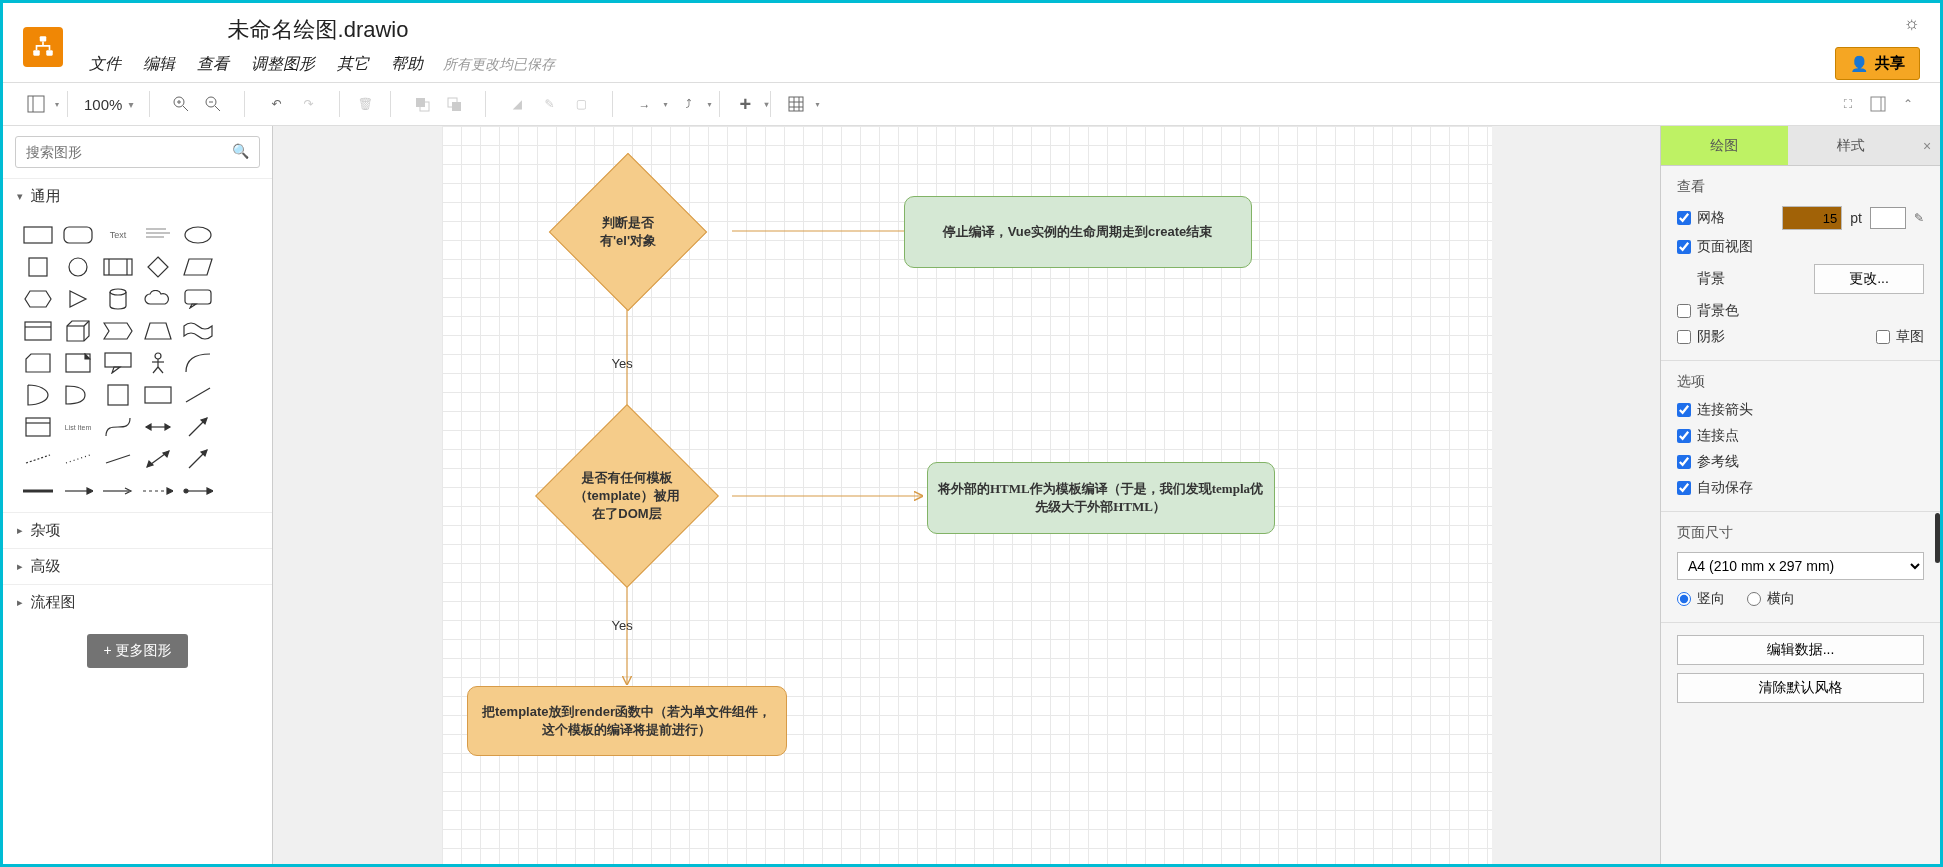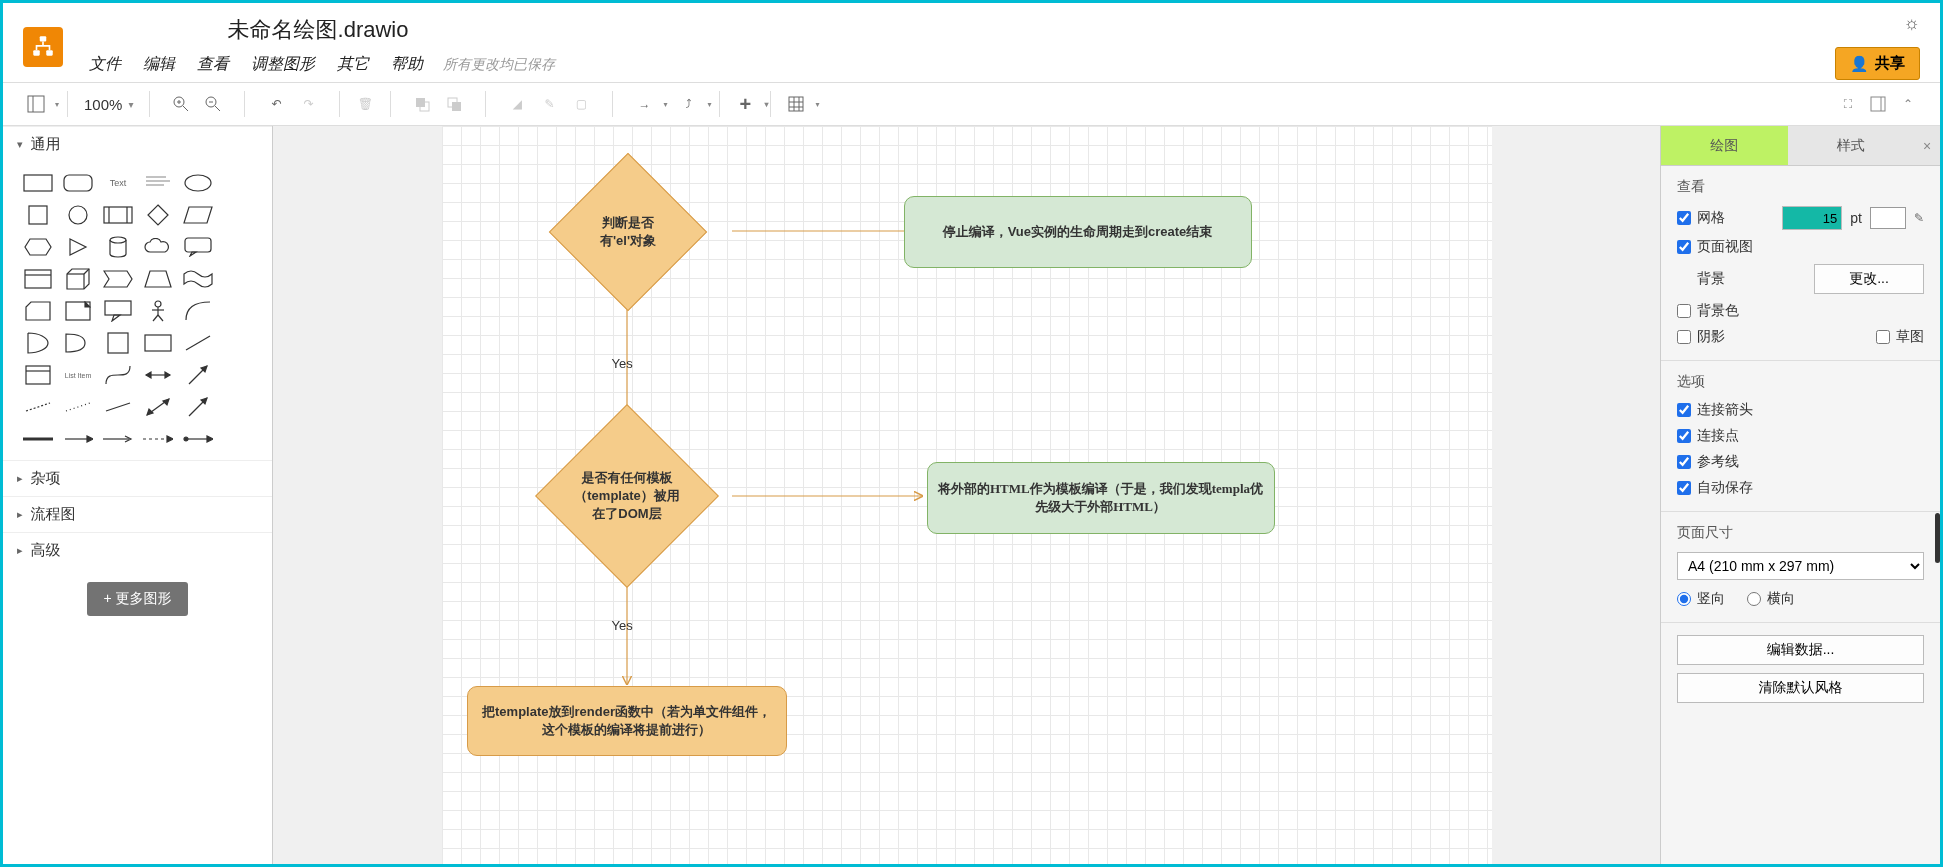--- a/index.html
+++ b/index.html
@@ -69,21 +69,21 @@
   .rp-tab { flex:1; display:flex; align-items:center; justify-content:center; cursor:pointer; color:#555; background:#fff;}
   .rp-tab.active { background:#bef264; font-weight:normal; }
   .rp-tab.inactive { background:#e6e6e6; }
   .rp-close { width:26px; display:flex; align-items:center; justify-content:center; color:#888; cursor:pointer; background:#e6e6e6;}
   .rp-section { padding:12px 16px 6px 16px; border-bottom:1px solid #ddd;}
   .rp-h { color:#555; margin-bottom:10px; font-size:14px; }
   .rp-row { display:flex; align-items:center; margin-bottom:8px; gap:8px;}
   .rp-row label { display:flex; align-items:center; gap:6px; cursor:pointer;}
   .rp-row input[type=checkbox], .rp-row input[type=radio]{ accent-color:#1f6feb; width:14px; height:14px;}
   .rp-row .spacer { flex:1; }
-  .grid-size { width:60px; height:24px; border:1px solid #bbb; background:#14b8a6; text-align:right; padding-right:4px; font-size:13px;}
+  .grid-size { width:60px; height:24px; border:1px solid #bbb; background:#a16207; text-align:right; padding-right:4px; font-size:13px;}
   .color-sw { width:36px; height:22px; border:1px solid #999; background:#fff; display:inline-block;}
   .pencil { font-size:12px; color:#666; cursor:pointer;}
   .rp-btn { width:100%; height:30px; border:1px solid #bbb; background:#fdfdfd; cursor:pointer; margin-bottom:8px; font-size:14px;}
   .page-select { width:100%; height:28px; border:1px solid #bbb; background:#fff; font-size:14px; padding:0 6px; margin-bottom:10px;}
   .scroll-indicator { position:absolute; right:0; top:120px; width:5px; height:50px; background:#333; border-radius:3px;}
 </style>
 </head>
 <body>
 
 <div class="app">
@@ -201,20 +201,24 @@
             <line x1="11" y1="1" x2="11" y2="15"></line>
           </svg>
         </div>
       <div class="tr-icon">⌃</div>
     </div>
   </div>
 
   <div class="main">
 
     <div class="left-panel">
+      <div class="search-row">
+        <input type="text" placeholder="搜索图形" style="">
+        <span class="sicon">🔍</span>
+      </div>
       <div class="acc-header open">通用</div>
       <div class="shapes-grid">
 
         <div class="shape-cell">
             <svg width="30" height="18">
               <rect x="1" y="1" width="28" height="16"></rect>
             </svg>
           </div>
         <div class="shape-cell">
             <svg width="30" height="18">
@@ -472,22 +476,22 @@
         <div class="shape-cell">
             <svg width="30" height="8">
               <circle cx="3" cy="4" r="2" fill="#333"></circle>
               <line x1="5" y1="4" x2="24" y2="4"></line>
               <polygon points="30,4 24,1 24,7" fill="#333"></polygon>
             </svg>
           </div>
         <div class="shape-cell"></div>
       </div>
       <div class="acc-header">杂项</div>
+      <div class="acc-header">高级</div>
       <div class="acc-header">流程图</div>
-      <div class="acc-header">高级</div>
       <button class="more-shapes">+ 更多图形</button>
     </div>
 
     <div class="canvas-wrap">
       <div class="canvas-page">
         <svg class="edges">
           <defs>
               <marker id="ar" markerWidth="8" markerHeight="8" refX="7" refY="4" orient="auto">
                 <path d="M0,0 L8,4 L0,8 Z" class="arrowhead"></path>
               </marker>

